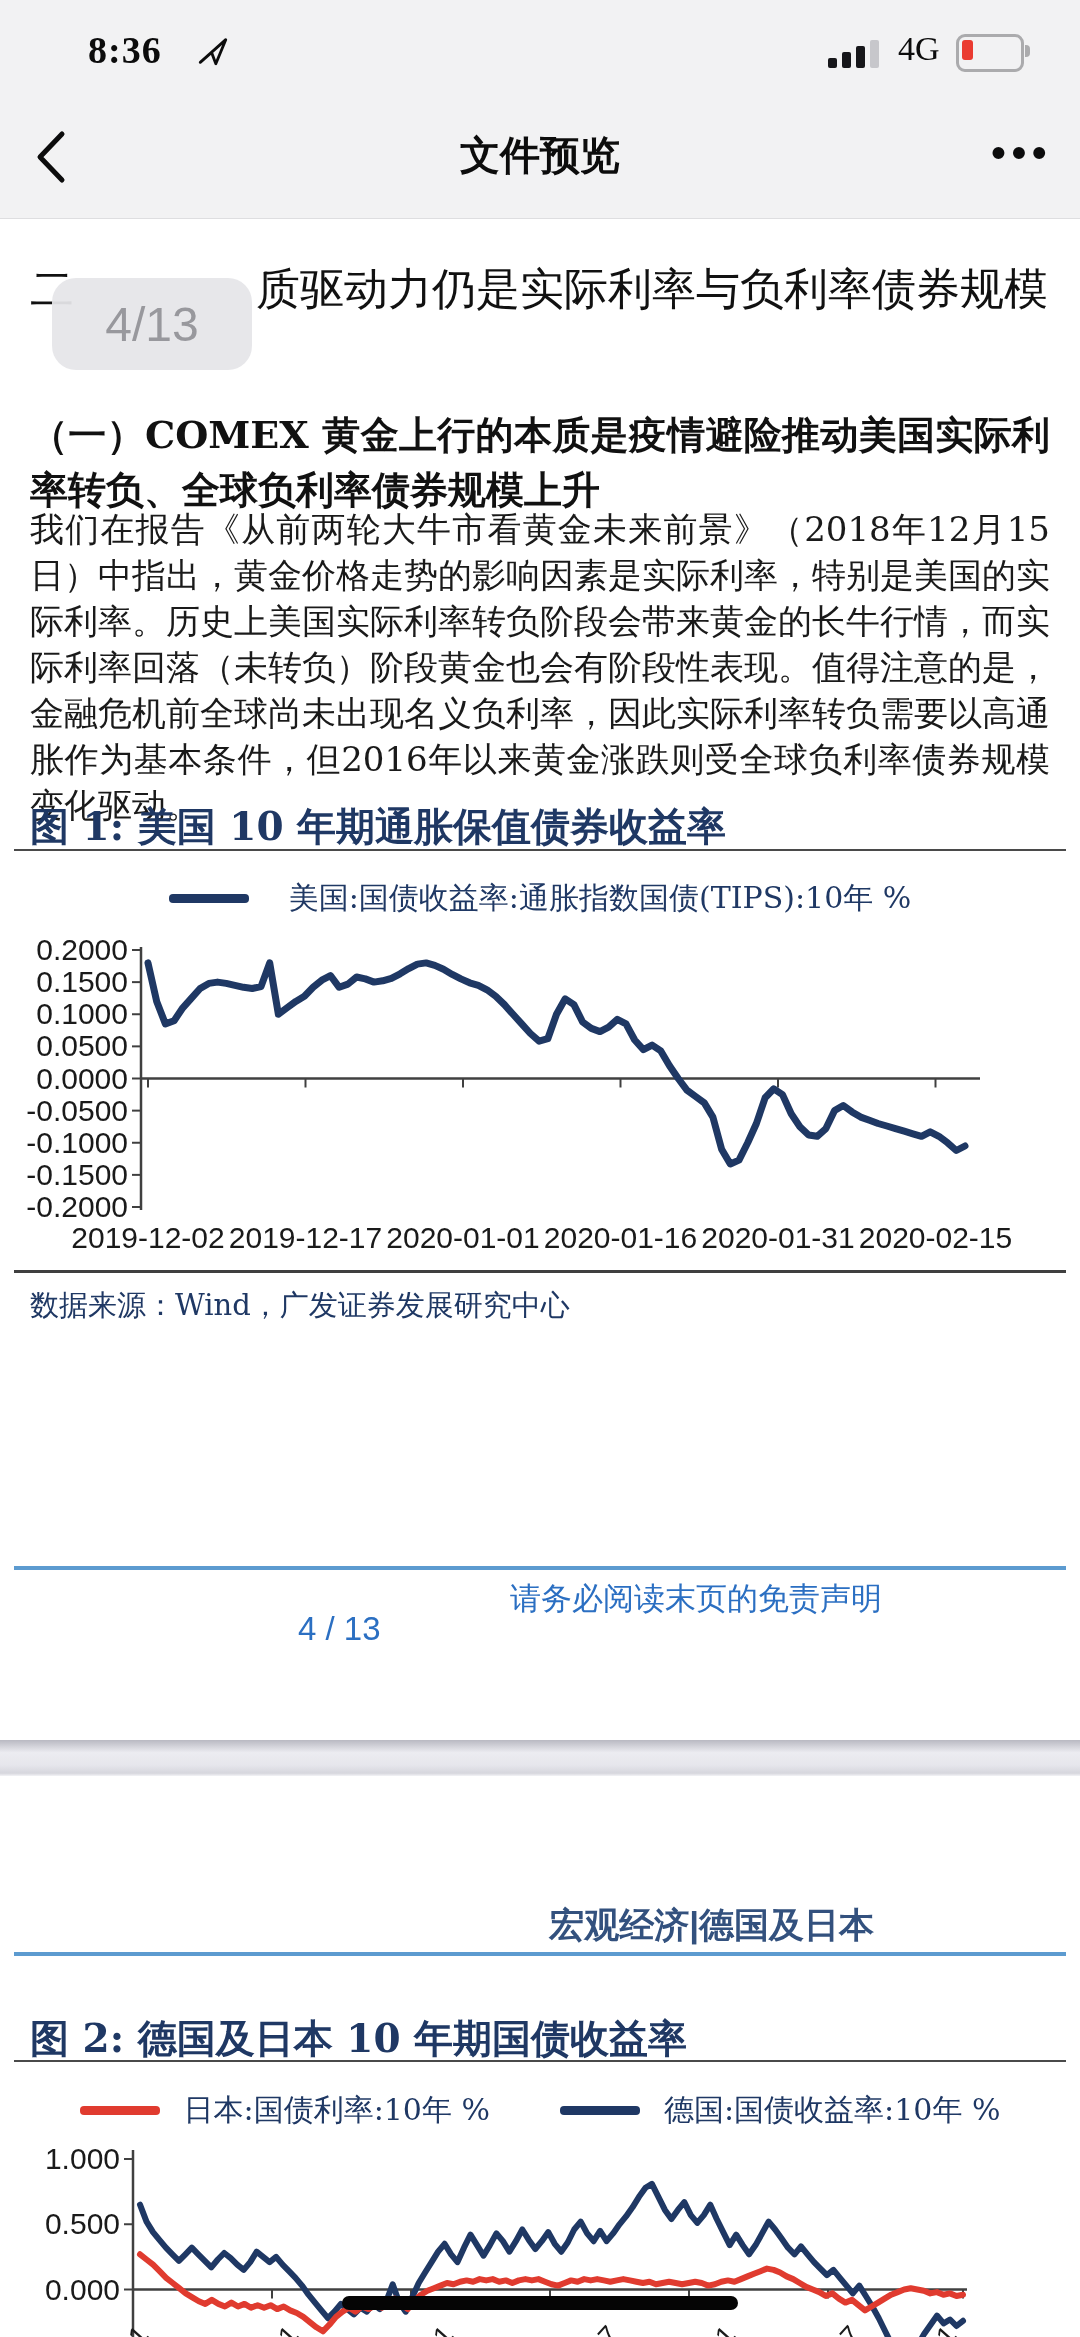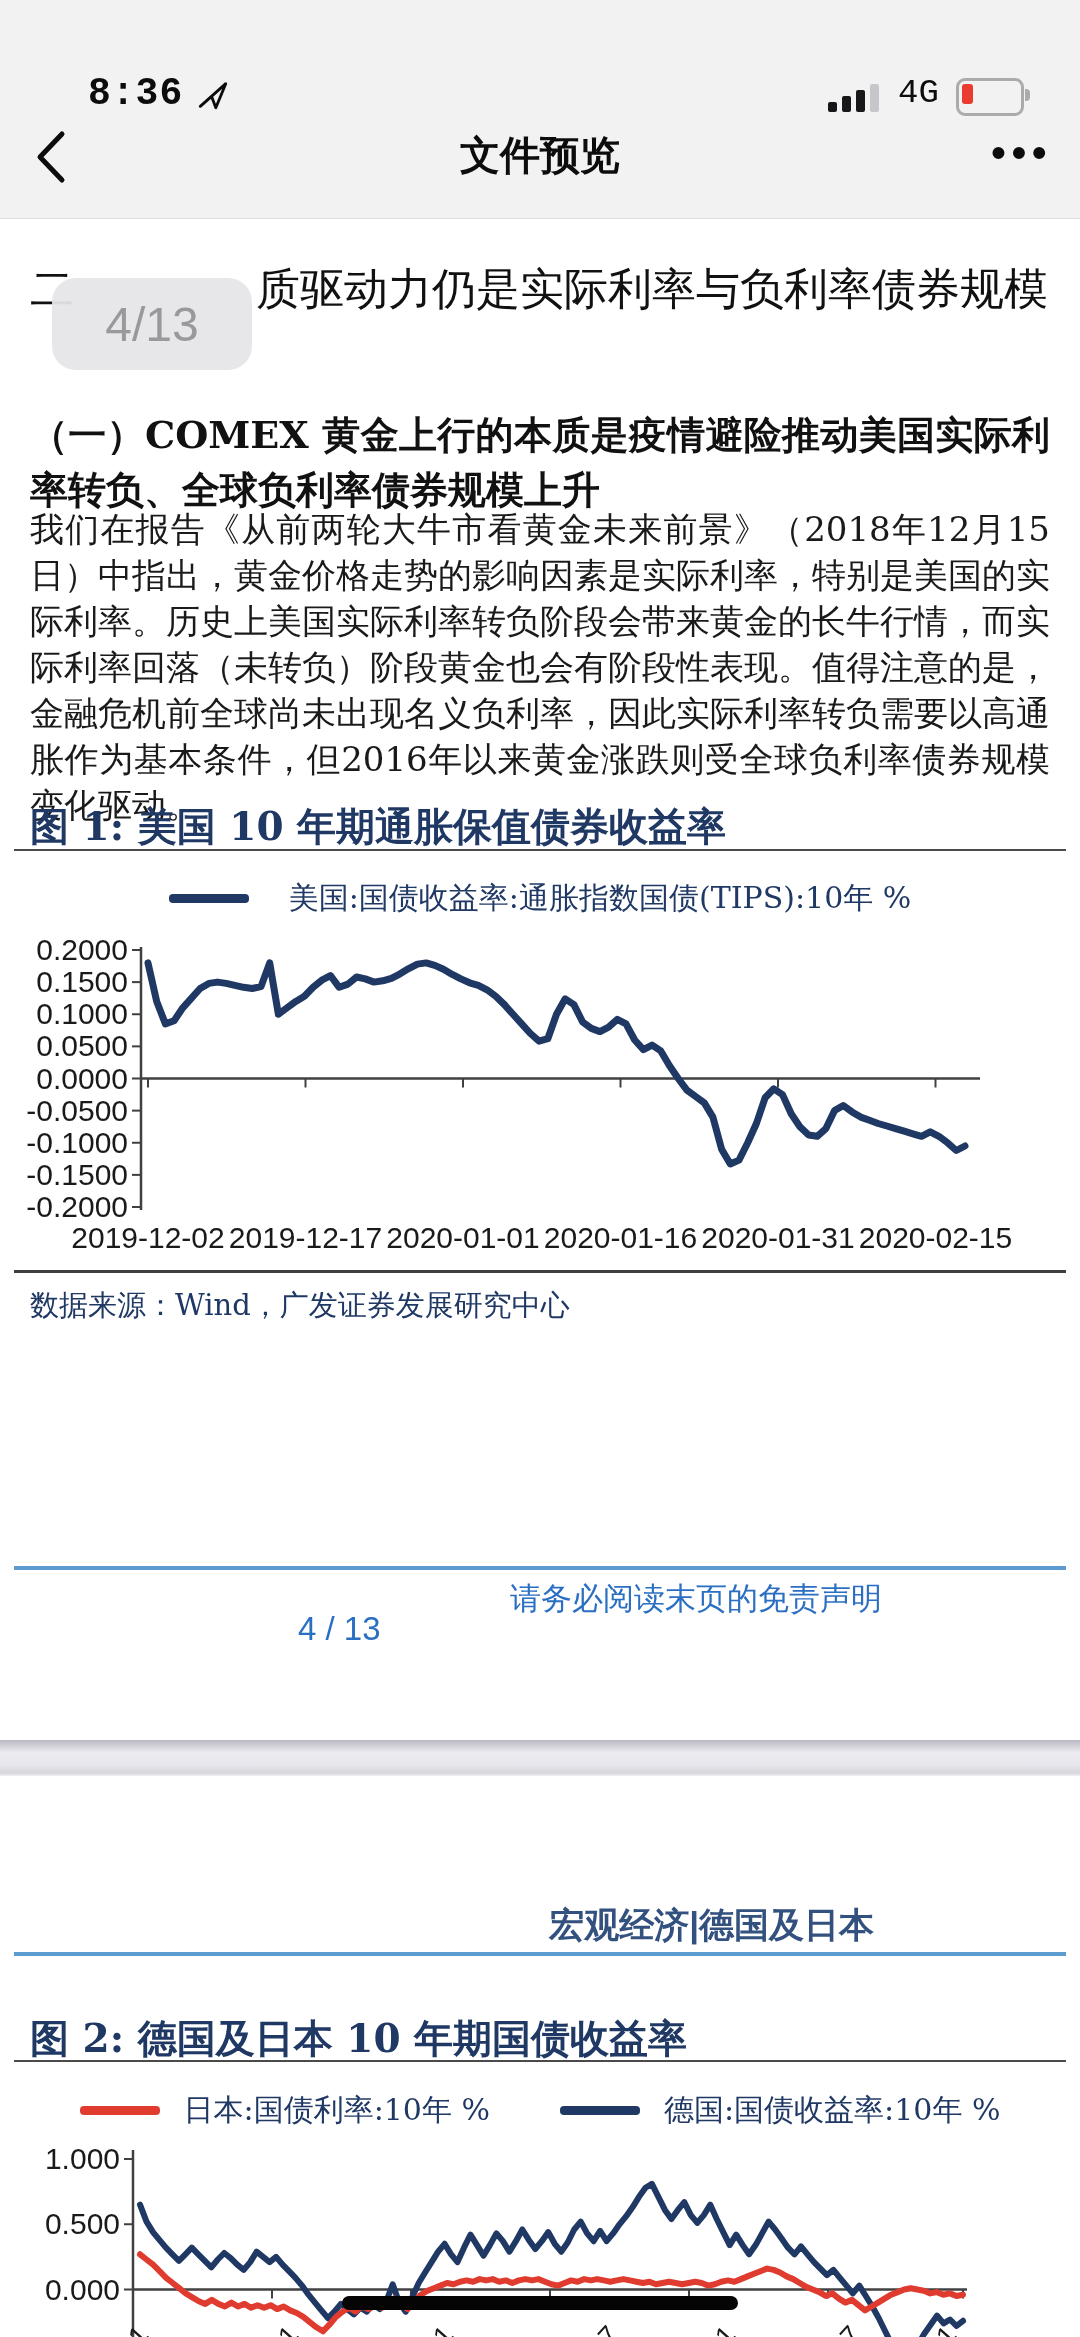--- a/index.html
+++ b/index.html
@@ -1,20 +1,20 @@
 <!DOCTYPE html>
 <html><head>
 <meta charset="utf-8">
 <style>
   html,body{margin:0;padding:0;background:#ffffff;}
   .phone{position:relative;width:1080px;height:2337px;margin:0 auto;background:#ffffff;overflow:hidden;
          font-family:"DejaVu Serif","Liberation Serif",serif;color:#161616;}
   
   .chrome{position:absolute;top:0;left:0;width:1080px;height:218px;background:#F2F2F3;border-bottom:1px solid #DEDEE0;z-index:30;}
-  .statusbar{position:absolute;top:22px;left:0;width:904px;height:60px;font-family:Liberation Mono, monospace;margin-top:44px;}
+  .statusbar{position:absolute;top:22px;left:0;width:904px;height:60px;font-family:Liberation Serif, serif;}
   .time{position:absolute;left:88px;top:6px;font-size:38px;font-weight:bold;color:#0c0c0c;letter-spacing:1px;}
   .locarrow{position:absolute;left:196px;top:12px;}
   .sigbars{position:absolute;left:828px;top:18px;display:flex;align-items:flex-end;gap:5px;}
   .sigbars i{display:block;width:9px;background:#17171a;border-radius:2px;}
   .sigbars i.dim{background:#C7C7CB;}
   .nettype{position:absolute;left:898px;top:8px;font-size:34px;color:#0c0c0c;}
   .battery{position:absolute;left:956px;top:12px;width:62px;height:32px;border:3px solid #ABABAD;border-radius:9px;}
   .battery .fill{position:absolute;left:3px;top:3px;width:11px;height:20px;border-radius:3px;}
   .battery .nub{position:absolute;right:-9px;top:8px;width:5px;height:12px;background:#ABABAD;border-radius:0 4px 4px 0;}
   .navbar{position:absolute;top:100px;left:0;width:1080px;height:118px;font-family:"Liberation Sans","DejaVu Sans",sans-serif;}

